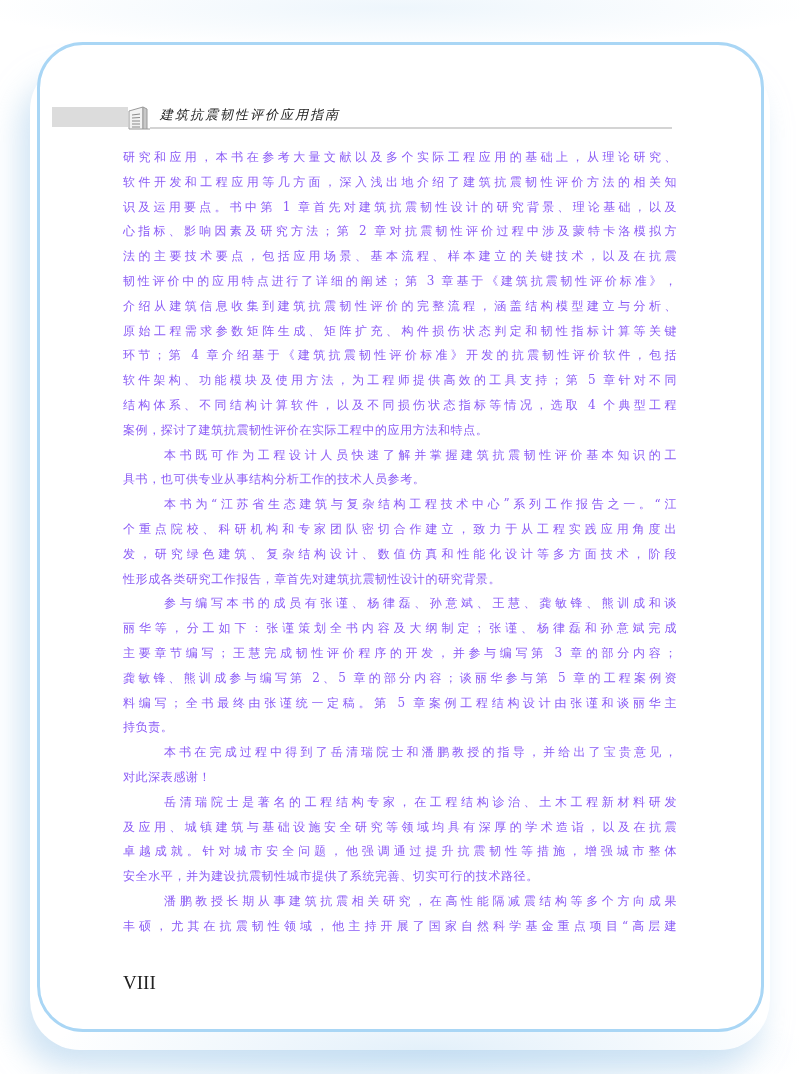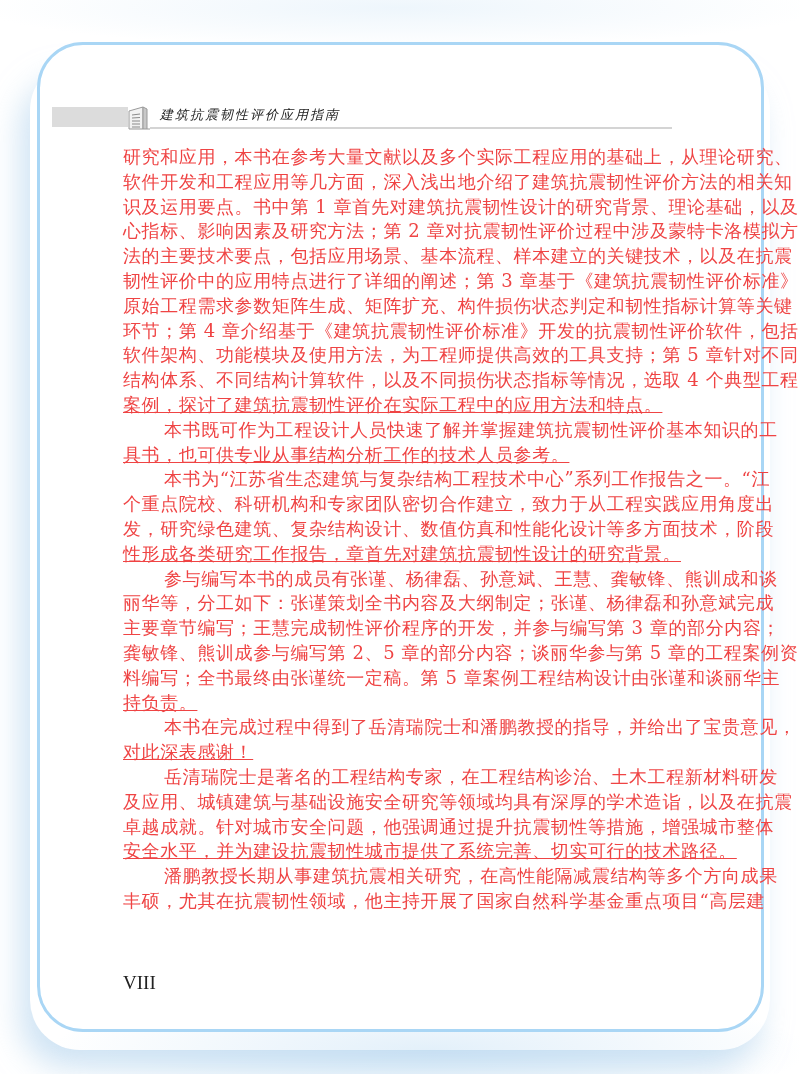--- a/index.html
+++ b/index.html
@@ -37,25 +37,25 @@
       position: absolute; left: 108px; top: 2px; font-size: 13px; letter-spacing: 2px;
       color: #222; font-family: Liberation Serif, serif; font-style: italic;
     }
     .rh-rule {
       position: absolute; left: 98px; top: 23px; width: 522px; height: 2px; background: #d4d4d4;
     }
     .body-text {
       position: absolute; left: 123px; top: 145px; width: 554px;
     }
     .line {
-      height: 24.8px; line-height: 24.8px; font-size: 18px; color: #ef4444;
+      height: 24.8px; line-height: 24.8px; font-size: 12px; color: #8b5cf6;
       white-space: nowrap; text-align: justify; text-align-last: justify;
       letter-spacing: 0.6px;
     }
-    .line.last { text-align-last: left; text-decoration: underline; }
+    .line.last { text-align-last: left; }
     .line.indent { padding-left: 41px; }
     .page-num {
       position: absolute; left: 123px; top: 972px; font-size: 19px; color: #222;
       font-family: "Liberation Serif", serif;
     }
   </style>
 </head>
 <body>
 
 <div class="bg-glow"></div>
@@ -79,20 +79,21 @@
   <div class="rh-rule"></div>
 </div>
 
 <div class="body-text" id="body-text">
     <div class="line">研究和应用，本书在参考大量文献以及多个实际工程应用的基础上，从理论研究、</div>
     <div class="line">软件开发和工程应用等几方面，深入浅出地介绍了建筑抗震韧性评价方法的相关知</div>
     <div class="line">识及运用要点。书中第 1 章首先对建筑抗震韧性设计的研究背景、理论基础，以及</div>
     <div class="line">心指标、影响因素及研究方法；第 2 章对抗震韧性评价过程中涉及蒙特卡洛模拟方</div>
     <div class="line">法的主要技术要点，包括应用场景、基本流程、样本建立的关键技术，以及在抗震</div>
     <div class="line">韧性评价中的应用特点进行了详细的阐述；第 3 章基于《建筑抗震韧性评价标准》，</div>
+    <div class="line">介绍从建筑信息收集到建筑抗震韧性评价的完整流程，涵盖结构模型建立与分析、</div>
     <div class="line">原始工程需求参数矩阵生成、矩阵扩充、构件损伤状态判定和韧性指标计算等关键</div>
     <div class="line">环节；第 4 章介绍基于《建筑抗震韧性评价标准》开发的抗震韧性评价软件，包括</div>
     <div class="line">软件架构、功能模块及使用方法，为工程师提供高效的工具支持；第 5 章针对不同</div>
     <div class="line">结构体系、不同结构计算软件，以及不同损伤状态指标等情况，选取 4 个典型工程</div>
     <div class="line last">案例，探讨了建筑抗震韧性评价在实际工程中的应用方法和特点。</div>
     <div class="line indent">本书既可作为工程设计人员快速了解并掌握建筑抗震韧性评价基本知识的工</div>
     <div class="line last">具书，也可供专业从事结构分析工作的技术人员参考。</div>
     <div class="line indent">本书为“江苏省生态建筑与复杂结构工程技术中心”系列工作报告之一。“江</div>
     <div class="line">个重点院校、科研机构和专家团队密切合作建立，致力于从工程实践应用角度出</div>
     <div class="line">发，研究绿色建筑、复杂结构设计、数值仿真和性能化设计等多方面技术，阶段</div>

